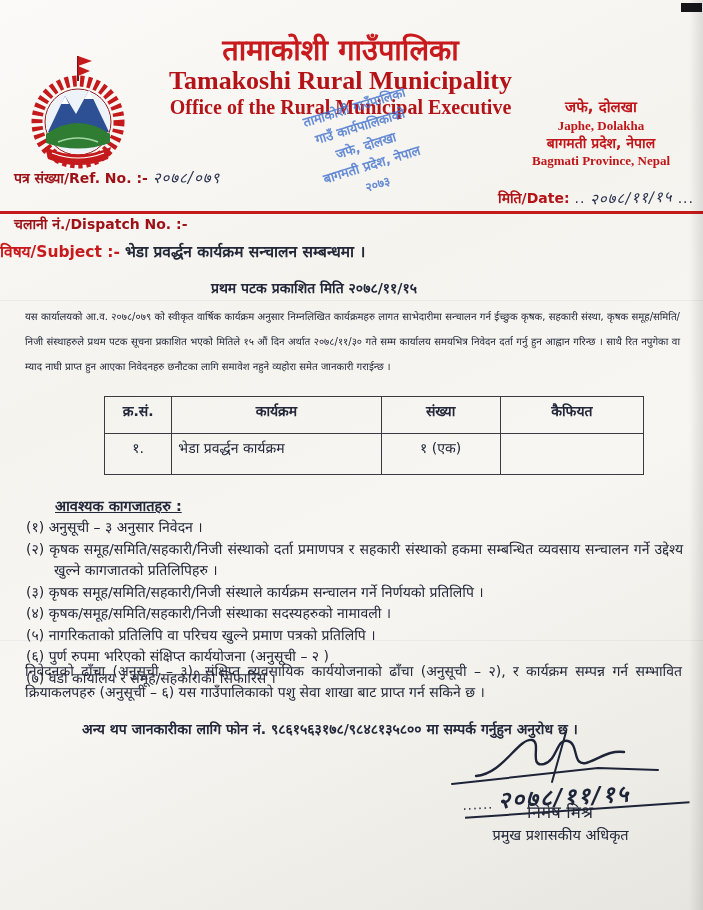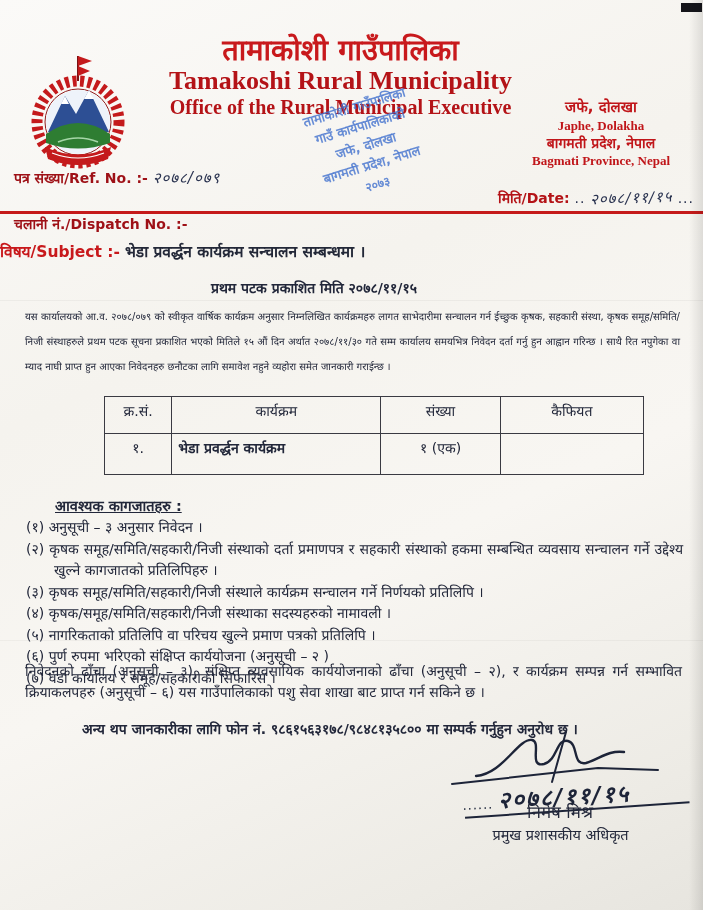--- a/index.html
+++ b/index.html
@@ -50,27 +50,27 @@
   
   .subject-line{left:0;top:240px;width:703px;text-align:left;font-size:15.5px;}
   .subject-label{color:#c8191c;font-weight:bold;}
   .subject-text{font-weight:bold;color:#232838;}
   .published-line{left:0;top:278px;width:628px;text-align:center;font-size:14px;font-weight:bold;}
   .body-para{left:25px;top:304px;width:655px;font-size:10px;line-height:25px;text-align:justify;}
 
   table.notice{border-collapse:collapse;width:540px;}
   .table-wrap{left:104px;top:396px;}
   table.notice th,table.notice td{border:1.6px solid #3a3a42;font-size:14px;padding:4px 6px;}
-  table.notice th{font-weight:normal;height:28px;vertical-align:top;margin-left:44px;}
+  table.notice th{font-weight:bold;height:28px;vertical-align:top;margin-left:44px;}
   table.notice td{height:32px;vertical-align:top;}
   .col-sn{width:58px;text-align:center;}
   .col-prog{width:220px;}
   .col-qty{width:118px;text-align:center;}
   .col-rem{width:144px;}
-  td.cell-prog{font-weight:bold;padding-left:12px;}
+  td.cell-prog{font-weight:normal;padding-left:12px;}
 
   .docs-heading{left:55px;top:495px;font-size:14.5px;font-weight:bold;text-decoration:underline;}
   .docs-list{left:26px;top:517px;width:657px;font-size:14px;line-height:21.5px;}
   .docs-list .item{padding-left:28px;text-indent:-28px;text-align:justify;}
   .closing-para{left:25px;top:661px;width:657px;font-size:14px;line-height:21px;text-align:justify;}
   .contact-line{left:0;top:719px;width:660px;text-align:center;font-size:14px;font-weight:bold;}
 
   
   .sig-svg{left:448px;top:728px;}
   .sig-date-row{left:462px;top:779px;width:230px;transform:rotate(-3deg);}

